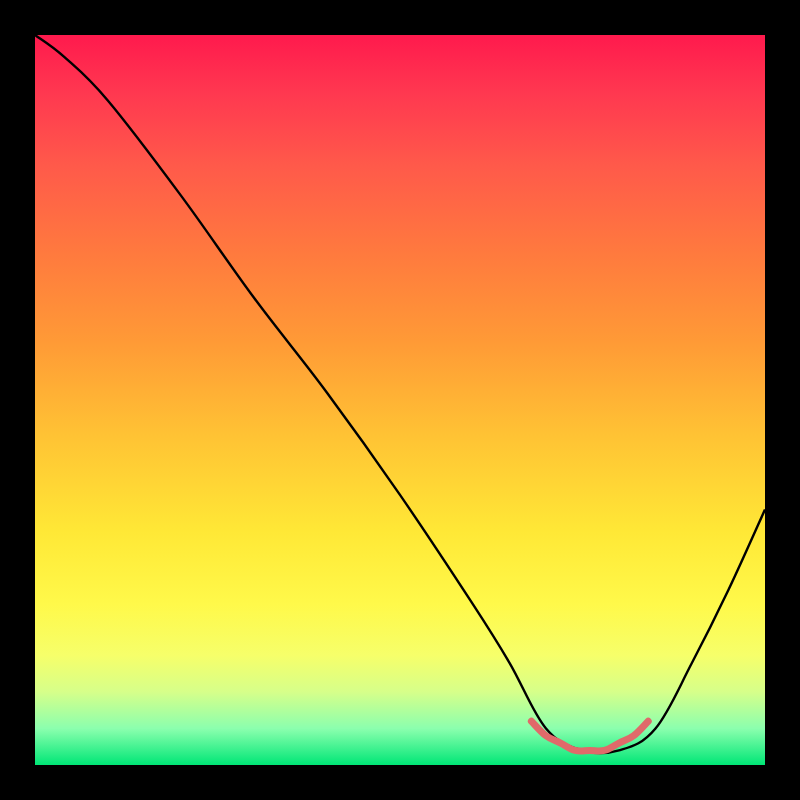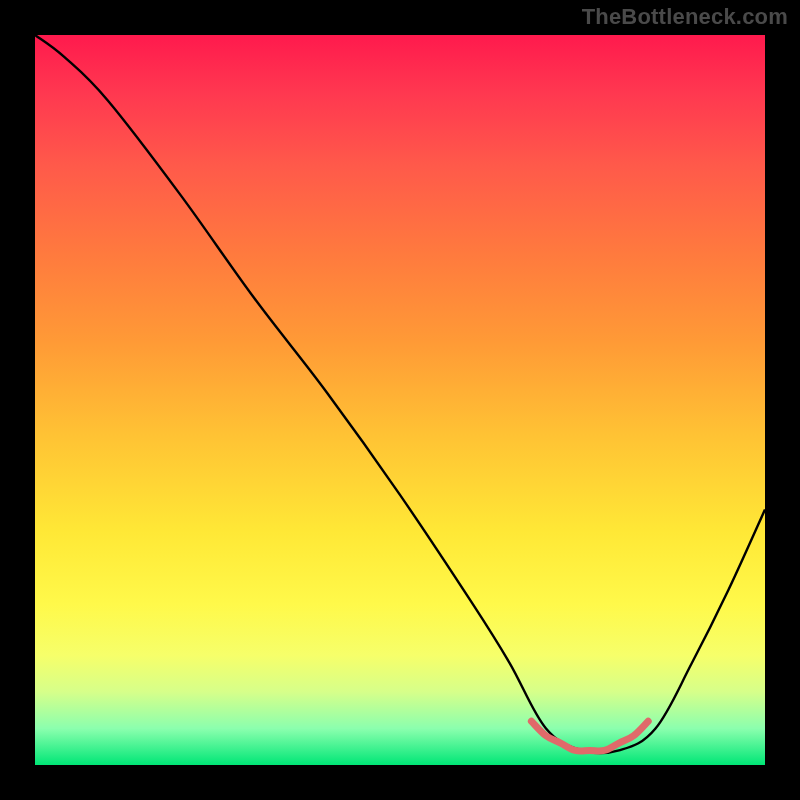--- a/index.html
+++ b/index.html
@@ -59,21 +59,20 @@
     inset: 0;
   }
   .curve path {
     fill: none;
   }
 </style>
 </head>
 <body>
 
 <div class="frame">
-  <div class="watermark">TheBottleneck.com</div>
 
   <div class="plot">
     <div class="gradient"></div>
     <svg class="curve" viewBox="0 0 730 730" preserveAspectRatio="none">
       <path id="main-curve" stroke="#000000" stroke-width="2.4" d="M 0 0 C 5.255999999999999 3.9419999999999957, 16.060000000000002 10.07399999999999, 29.2 21.899999999999977 C 42.339999999999996 33.725999999999964, 51.976 40.733999999999924, 73 65.69999999999993 C 94.024 90.66599999999994, 119.72 125.12200000000001, 146 160.60000000000002 C 172.28 196.07800000000003, 192.72 227.322, 219 262.8 C 245.28 298.278, 265.72 322.222, 292 357.7 C 318.28 393.178, 338.72 421.794, 365 459.9 C 391.28 498.006, 418.29 539.178, 438 569.4 C 457.71 599.622, 461.36 605.462, 474.5 627.8 C 487.64 650.1379999999999, 497.85999999999996 677.732, 510.99999999999994 693.5 C 524.14 709.268, 534.36 711.458, 547.5 715.4 C 560.64 719.342, 570.86 719.342, 584 715.4 C 597.14 711.458, 607.36 709.268, 620.5 693.5 C 633.64 677.732, 643.86 652.766, 657 627.8 C 670.14 602.834, 680.36 582.3939999999999, 693.5 554.8 C 706.64 527.206, 723.43 488.954, 730 474.5"></path>
       <path id="highlight-curve" stroke="#e06a6a" stroke-width="7" stroke-linecap="round" d="M 496.40000000000003 686.2 C 499.028 688.828, 505.74399999999997 696.858, 510.99999999999994 700.8 C 516.256 704.742, 520.344 705.472, 525.6 708.1 C 530.856 710.7280000000001, 534.9440000000001 714.086, 540.2 715.4 C 545.456 716.7139999999999, 549.544 715.4, 554.8 715.4 C 560.0559999999999 715.4, 564.144 716.7139999999999, 569.4 715.4 C 574.656 714.086, 578.744 710.7280000000001, 584 708.1 C 589.256 705.472, 593.3439999999999 704.742, 598.5999999999999 700.8 C 603.8559999999999 696.858, 610.5719999999999 688.828, 613.1999999999999 686.2"></path>
     </svg>
   </div>
 </div>
 

